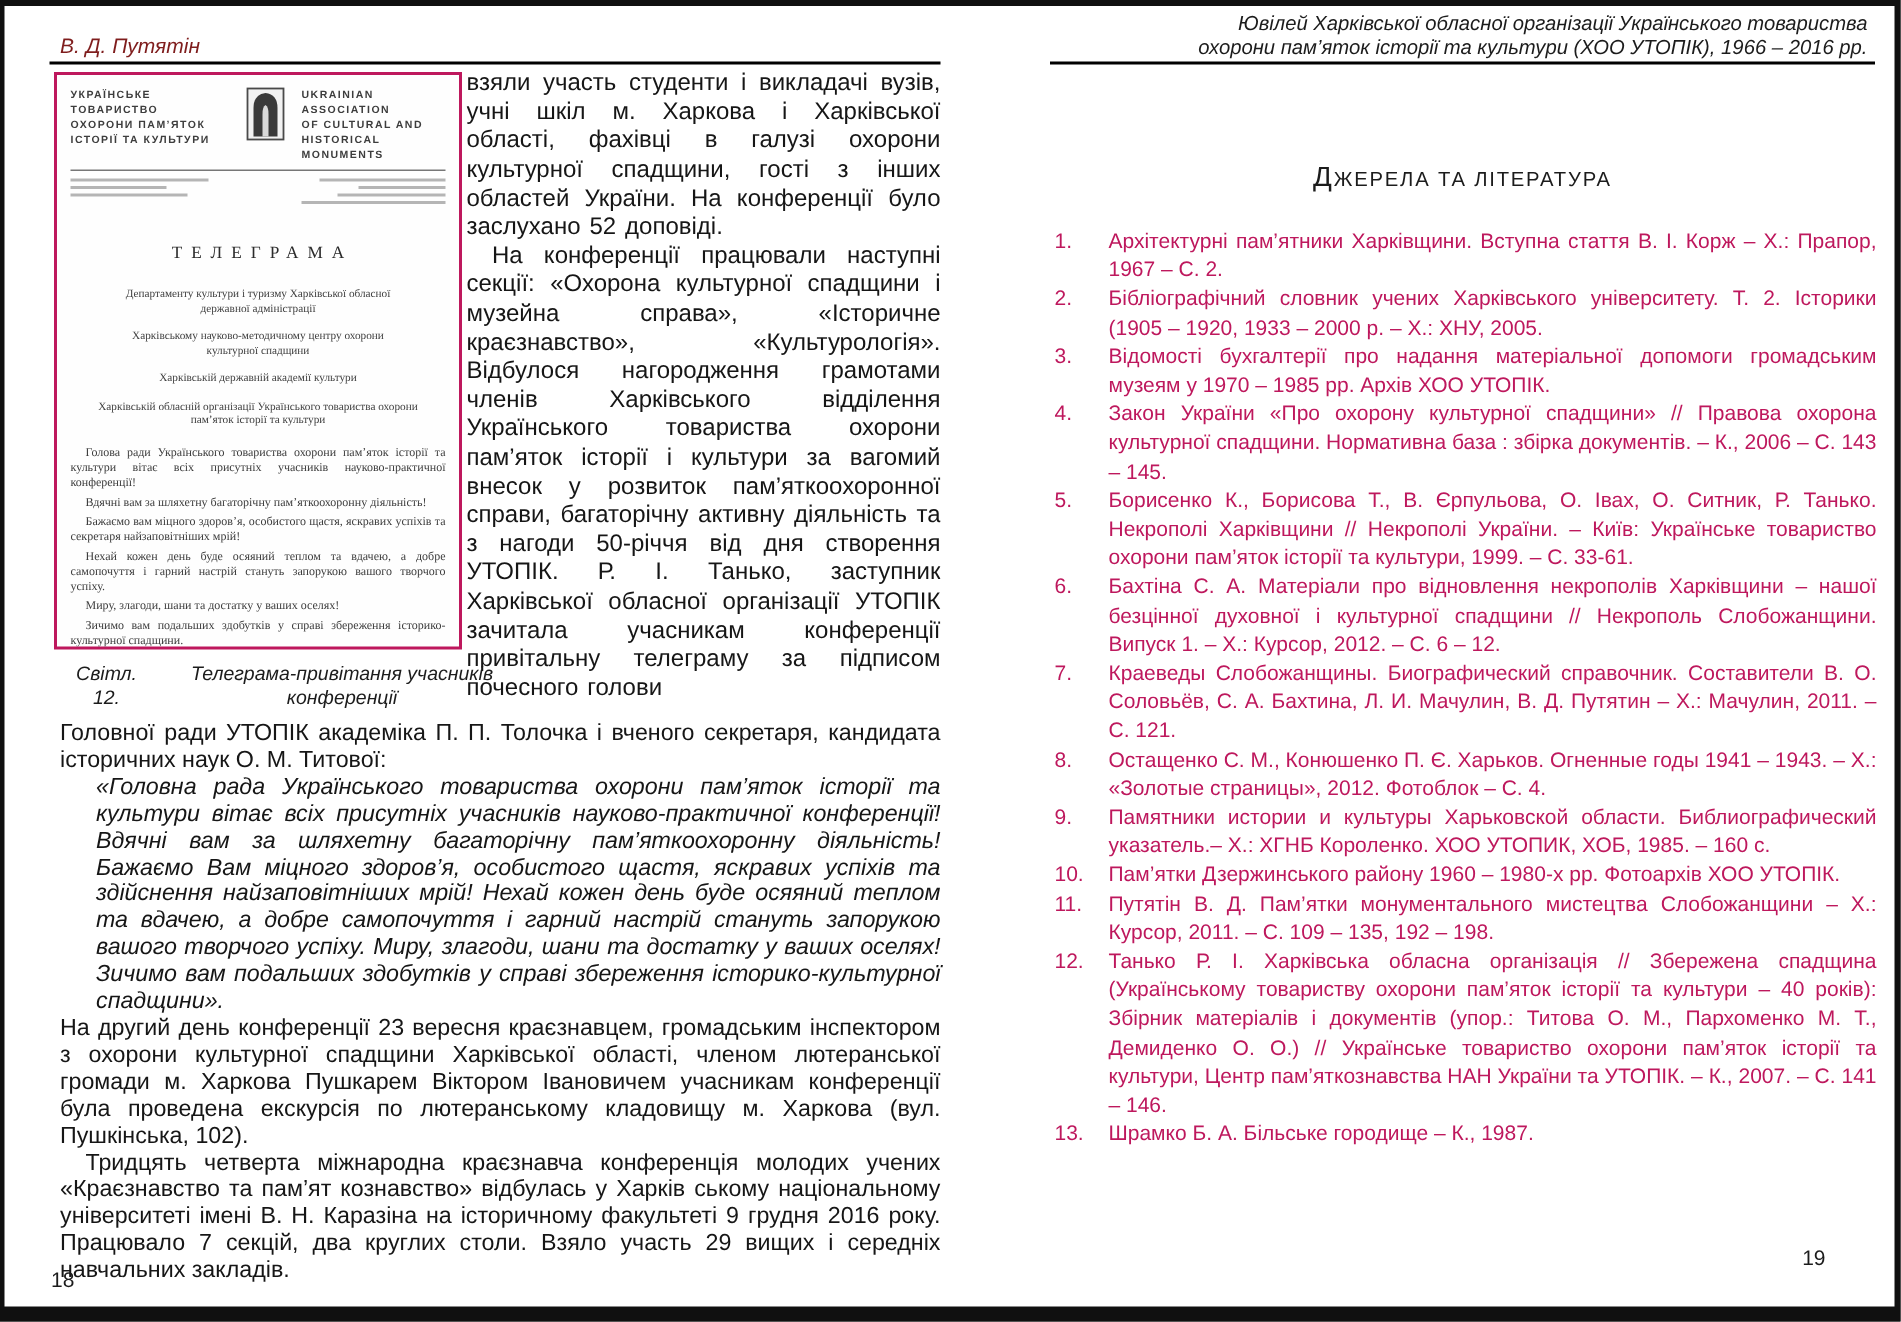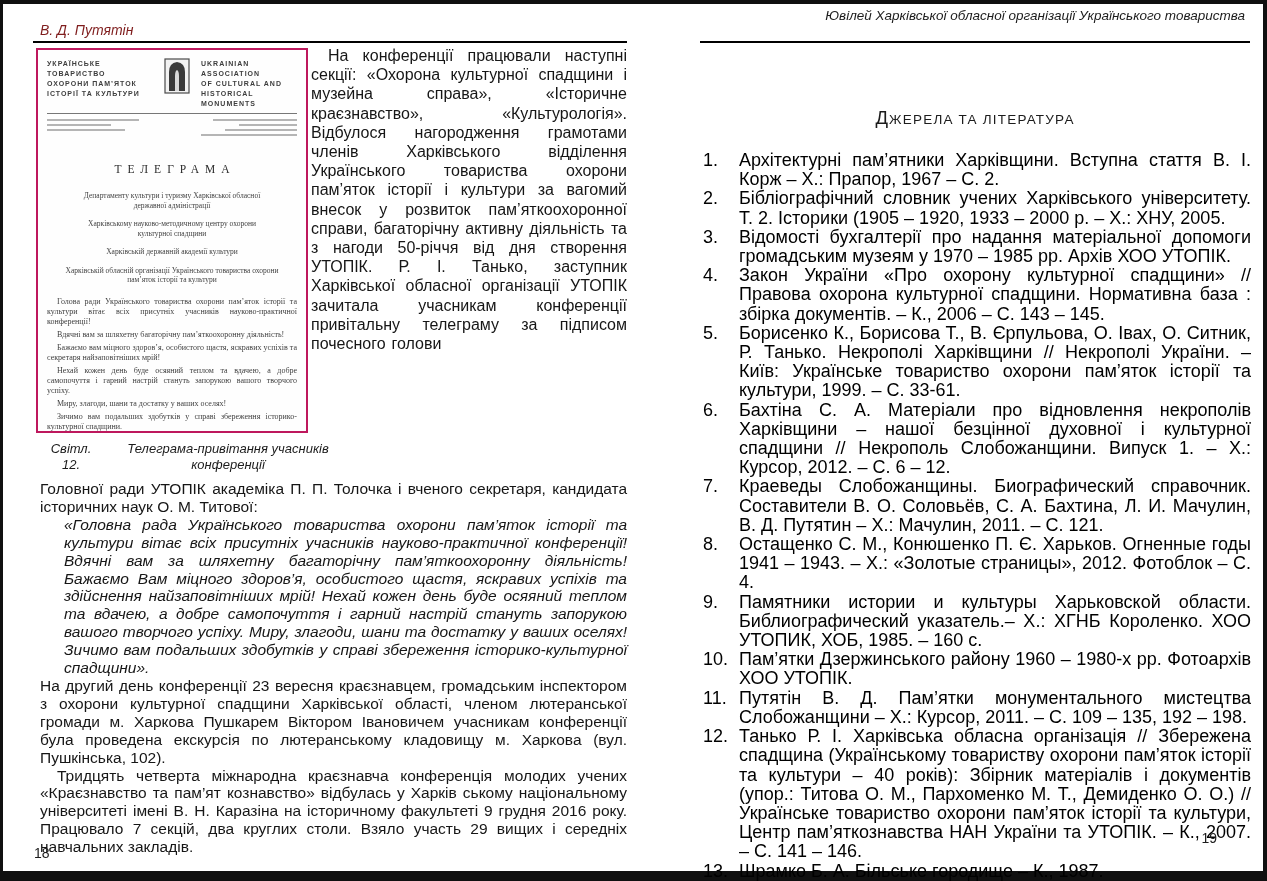--- a/index.html
+++ b/index.html
@@ -77,21 +77,21 @@
 
   
   .refs-title {
     position:absolute; left:697px; top:103px; width:550px; text-align:center;
     font-weight:normal; font-size:13.5px; letter-spacing:1.2px; color:#1c1c1c;
   }
   .refs-title::first-letter { font-size:18.5px; }
   .refs {
     position:absolute; left:697px; top:147px; width:551px;
     list-style:none; counter-reset:ref;
-    font-size:18px; line-height:19.2px; text-align:justify; color:#000000;
+    font-size:14px; line-height:19.2px; text-align:justify; color:#be185d;
   }
   .refs li { counter-increment:ref; position:relative; padding-left:39px; }
   .refs li::before { content:counter(ref) "."; position:absolute; left:3px; top:0; }
 </style>
 </head>
 <body>
 
 <div class="frame">
   <div class="spread">
 
@@ -147,34 +147,36 @@
       </div>
 
     </figure>
 
     <div class="fig-caption">
       <span class="cap-label">Світл. 12.</span>
       <span class="cap-text">Телеграма-привітання учасників конференції</span>
     </div>
 
     <div class="midcol">
+      <p>взяли участь студенти і викладачі вузів, учні шкіл м. Харкова і Харківської області, фахівці в галузі охорони культурної спадщини, гості з інших областей України. На конференції було заслухано 52 доповіді.</p>
       <p class="indent">На конференції працювали наступні секції: «Охорона культурної спадщини і музейна справа», «Історичне краєзнавство», «Культурологія». Відбулося нагородження грамотами членів Харківського відділення Українського товариства охорони пам’яток історії і культури за вагомий внесок у розвиток пам’яткоохоронної справи, багаторічну активну діяльність та з нагоди 50-річчя від дня створення УТОПІК. Р. І. Танько, заступник Харківської обласної організації УТОПІК зачитала учасникам конференції привітальну телеграму за підписом почесного голови</p>
     </div>
 
     <div class="body-left">
       <p>Головної ради УТОПІК академіка П. П. Толочка і вченого секретаря, кандидата історичних наук О. М. Титової:</p>
       <p class="quote">«Головна рада Українського товариства охорони пам’яток історії та культури вітає всіх присутніх учасників науково-практичної конференції! Вдячні вам за шляхетну багаторічну пам’яткоохоронну діяльність! Бажаємо Вам міцного здоров’я, особистого щастя, яскравих успіхів та здійснення найзаповітніших мрій! Нехай кожен день буде осяяний теплом та вдачею, а добре самопочуття і гарний настрій стануть запорукою вашого творчого успіху. Миру, злагоди, шани та достатку у ваших оселях! Зичимо вам подальших здобутків у справі збереження історико-культурної спадщини».</p>
       <p>На другий день конференції 23 вересня краєзнавцем, громадським інспектором з охорони культурної спадщини Харківської області, членом лютеранської громади м. Харкова Пушкарем Віктором Івановичем учасникам конференції була проведена екскурсія по лютеранському кладовищу м. Харкова (вул. Пушкінська, 102).</p>
       <p class="indent">Тридцять четверта міжнародна краєзнавча конференція молодих учених «Краєзнавство та пам’ят кознавство» відбулась у Харків ському національному університеті імені В. Н. Каразіна на історичному факультеті 9 грудня 2016 року. Працювало 7 секцій, два круглих столи. Взяло участь 29 вищих і середніх навчальних закладів.</p>
     </div>
 
     <div class="pagenum pn-left">18</div>
 
     <div class="rh-right">
       <div>Ювілей Харківської обласної організації Українського товариства</div>
+      <div>охорони пам’яток історії та культури (ХОО УТОПІК), 1966 – 2016 рр.</div>
     </div>
     <div class="rule rule-right"></div>
 
     <h2 class="refs-title">ДЖЕРЕЛА ТА ЛІТЕРАТУРА</h2>
 
     <ol class="refs">
       <li>Архітектурні пам’ятники Харківщини. Вступна стаття В. І. Корж – Х.: Прапор, 1967 – С. 2.</li>
       <li>Бібліографічний словник учених Харківського університету. Т. 2. Історики (1905 – 1920, 1933 – 2000 р. – Х.: ХНУ, 2005.</li>
       <li>Відомості бухгалтерії про надання матеріальної допомоги громадським музеям у 1970 – 1985 рр. Архів ХОО УТОПІК.</li>
       <li>Закон України «Про охорону культурної спадщини» // Правова охорона культурної спадщини. Нормативна база : збірка документів. – К., 2006 – С. 143 – 145.</li>

